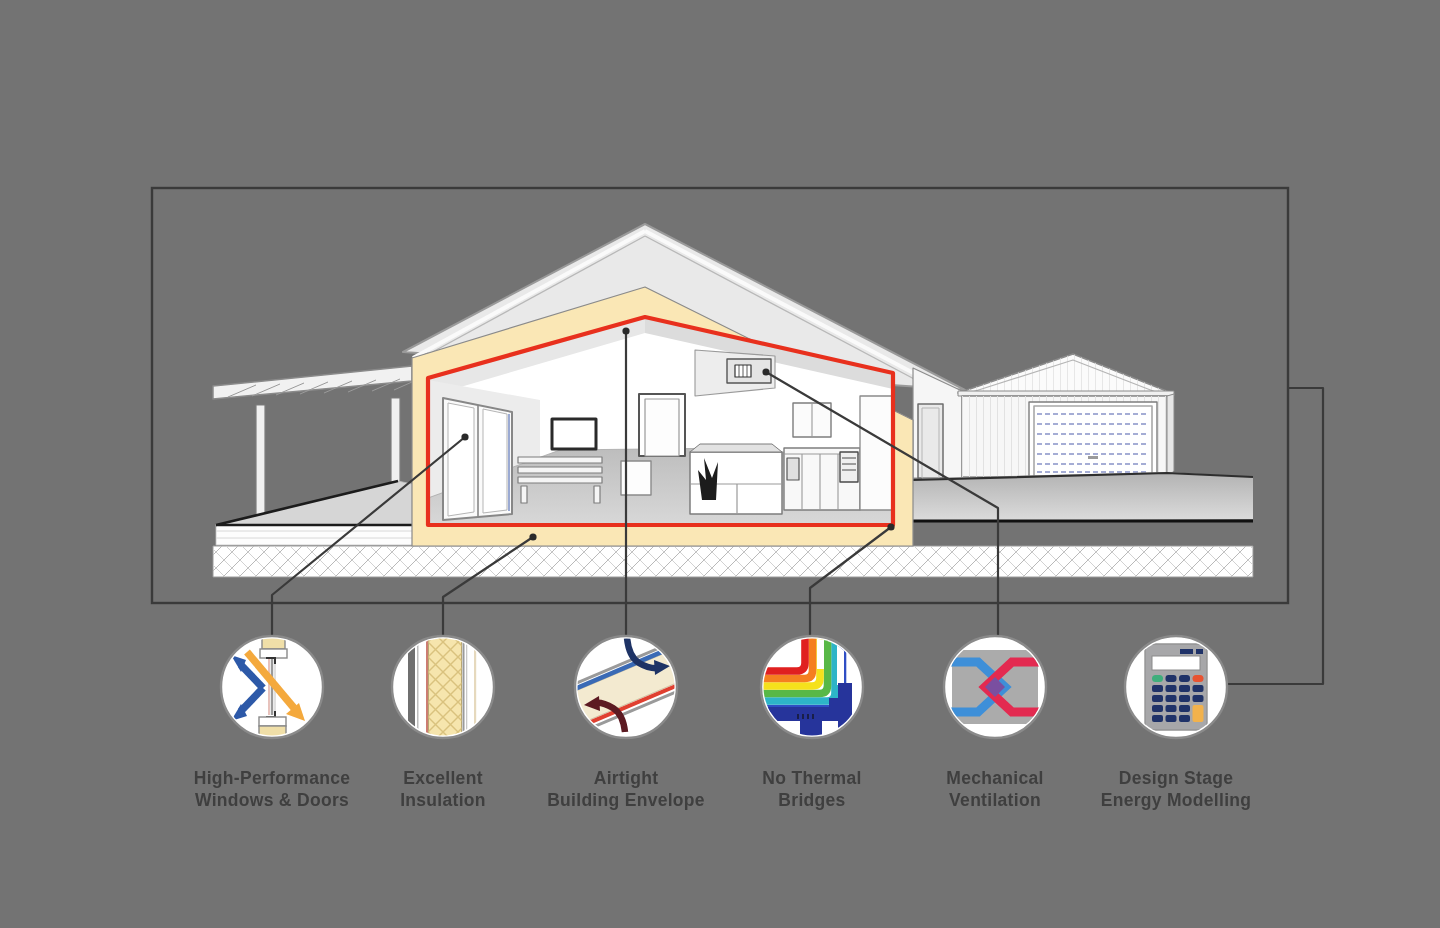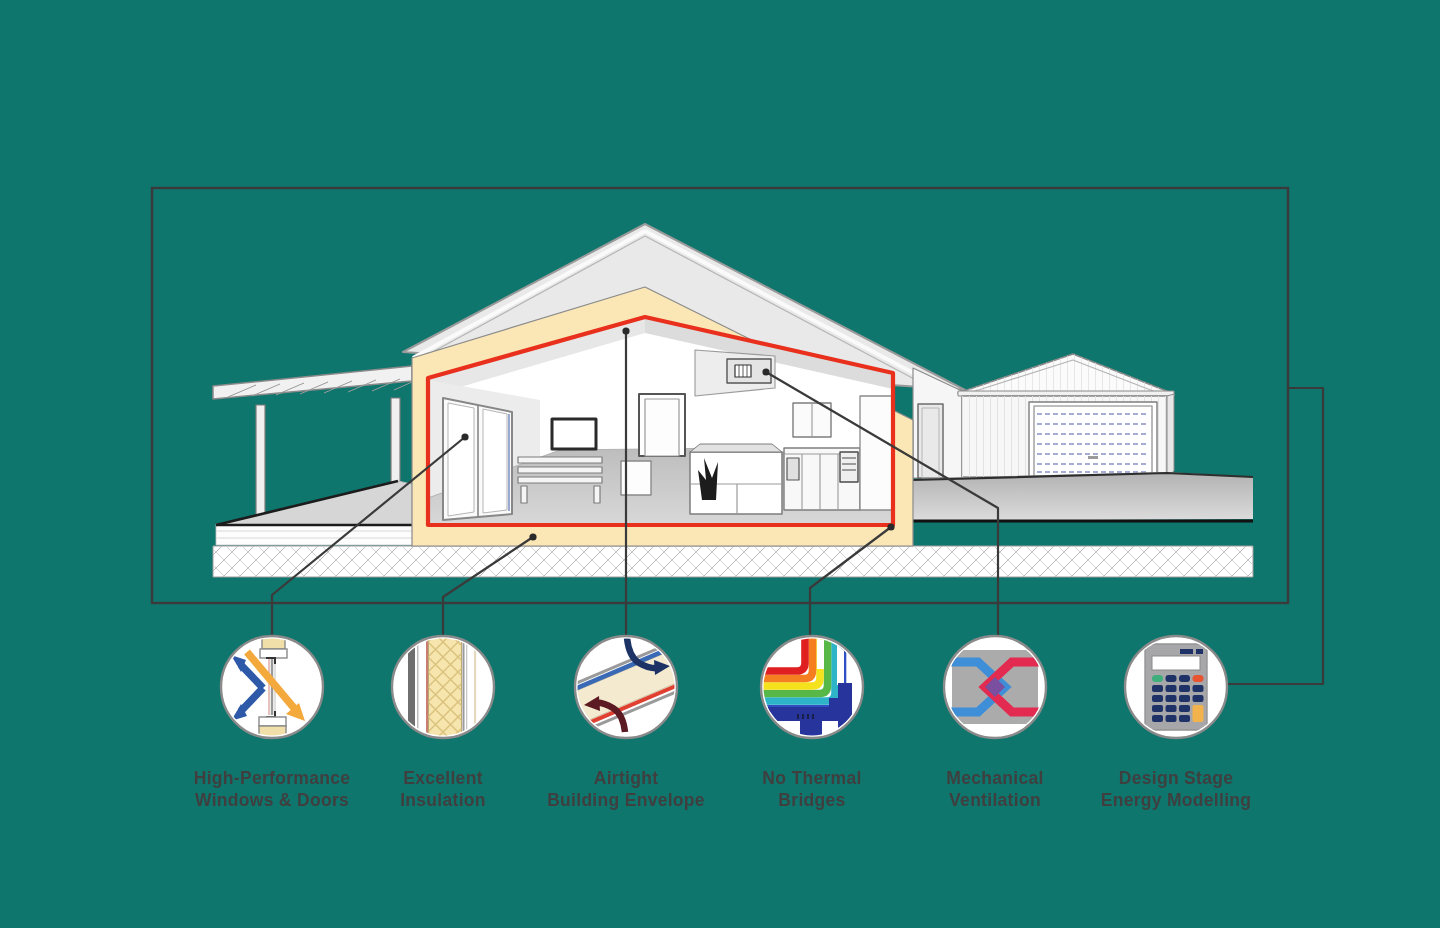--- a/index.html
+++ b/index.html
@@ -1,16 +1,16 @@
 <!DOCTYPE html>
 <html style="--frame-border: #3a3a3a; --leader-line: #3a3a3a; --label-text: #3f3f3f; --circle-stroke: #8a8a8a; --insulation-band: #fae7b5; --airtight-envelope-red: #e8301d; --arrow-blue: #2d59a8; --arrow-orange: #f4a93d; --airtight-arrow-navy: #1e3365; --airtight-arrow-maroon: #5c1a22; --vent-blue: #3e8fd8; --vent-red: #e32a50; --vent-purple: #7a4fa0; --calc-navy: #1f3268; --calc-green: #3fae7c; --calc-red: #e85331; --calc-yellow: #f2b24c;"><head>
 <meta charset="utf-8">
 <style>
   html,body{margin:0;padding:0;background:#ffffff;}
-  .canvas{position:relative;width:1440px;height:928px;background:#0f766e;overflow:hidden;
+  .canvas{position:relative;width:1440px;height:928px;background:#737373;overflow:hidden;
           font-family:"Liberation Sans",sans-serif;}
   svg text.flabel{font-family:"Liberation Sans",sans-serif;font-weight:bold;font-size:17.5px;
           letter-spacing:.3px;fill:var(--label-text,#3f3f3f);}
   .lead{stroke:var(--leader-line,#3a3a3a);stroke-width:2.2;fill:none;stroke-linejoin:round;}
   .frame{stroke:var(--frame-border,#3a3a3a);stroke-width:2.4;fill:none;}
   .fcircle{fill:#ffffff;stroke:var(--circle-stroke,#8a8a8a);stroke-width:2.4;}
 </style>
 </head>
 <body>
 

